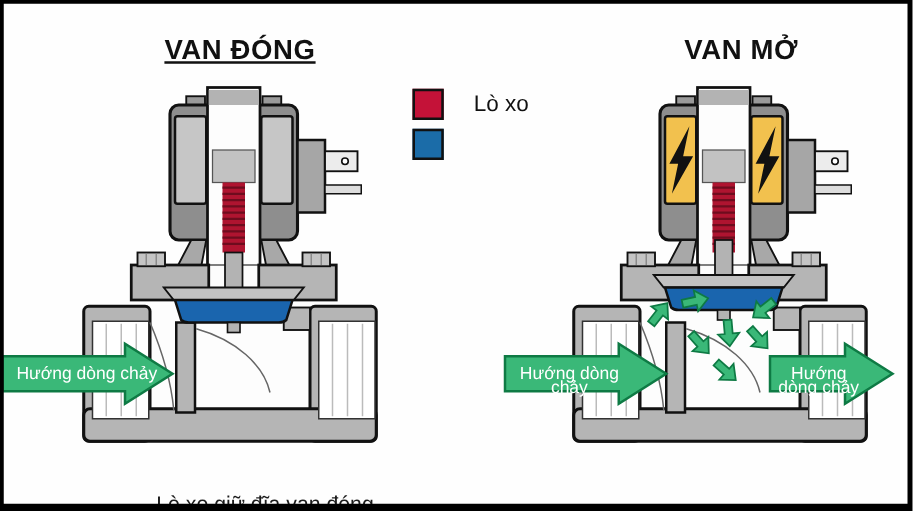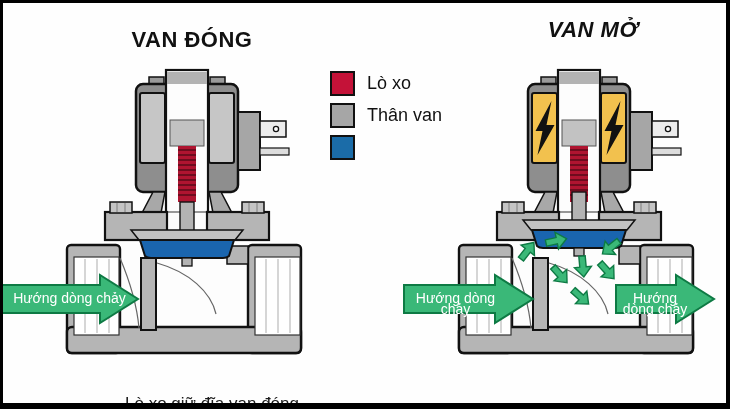--- a/index.html
+++ b/index.html
@@ -7,21 +7,21 @@
          font-family:"Liberation Sans",sans-serif;overflow:hidden;}
   .frame{position:absolute;inset:0;border:3px solid #000;border-right-width:4px;
          border-bottom-width:6px;pointer-events:none;z-index:6;}
   svg.art{position:absolute;left:0;top:0;z-index:1;}
   .title{position:absolute;font-weight:bold;font-size:22px;color:#111;
          text-align:center;z-index:2;letter-spacing:.5px;}
   .caption{position:absolute;font-size:17px;color:#1c1c1c;text-align:center;z-index:2;margin-top:24px;}
   .legend{position:absolute;left:330px;top:71px;z-index:2;}
   .legend-row{display:flex;align-items:center;height:25px;margin-bottom:7px;}
   .swatch{width:25px;height:25px;border:2px solid #111;box-sizing:border-box;flex:none;background:#999;}
-  .legend-label{margin-left:12px;font-size:18px;color:#111;white-space:nowrap;}
+  .legend-label{margin-left:24px;font-size:18px;color:#111;white-space:nowrap;}
   .flow-label{position:absolute;font-size:14px;color:#fff;text-align:center;
               z-index:3;line-height:11px;pointer-events:none;}
 </style>
 </head>
 <body>
 
 <div class="stage">
 
   <svg class="art" width="730" height="409" viewBox="0 0 730 409">
     <defs>
@@ -109,31 +109,27 @@
         <use href="#smallarrow" transform="translate(553,267) rotate(48)"></use>
         <use href="#smallarrow" transform="translate(600,263) rotate(48)"></use>
         <use href="#smallarrow" transform="translate(573,290) rotate(42)"></use>
       </g>
 
       <polygon points="404,285 495,285 495,275 533,299 495,323 495,313 404,313" fill="#3AB878" stroke="#0E7A44" stroke-width="2"></polygon>
       <polygon points="616,285 676,285 676,275 714,299 676,323 676,313 616,313" fill="#3AB878" stroke="#0E7A44" stroke-width="2"></polygon>
     </g>
   </svg>
 
-  <div class="title" style="left:97px;top:27px;width:190px;">VAN ĐÓNG</div>
-  <div class="title" style="left:498px;top:17px;width:190px;font-style:italic;">VAN MỞ</div>
+  <div class="title" style="left:97px;top:27px;width:190px;text-decoration:underline;">VAN ĐÓNG</div>
+  <div class="title" style="left:498px;top:27px;width:190px;">VAN MỞ</div>
 
   <div class="legend">
     <div class="legend-row">
       <div class="swatch" style="background: rgb(196, 18, 56);"></div>
       <div class="legend-label">Lò xo</div>
-    </div>
-    <div class="legend-row">
-      <div class="swatch" style="background: rgb(166, 166, 166);"></div>
-      <div class="legend-label">Thân van</div>
     </div>
     <div class="legend-row">
       <div class="swatch" style="background: rgb(27, 108, 168);"></div>
     </div>
   </div>
 
   <div class="flow-label" style="left:12px;top:293px;width:115px;">Hướng dòng chảy</div>
   <div class="flow-label" style="left:408px;top:293px;width:95px;">Hướng dòng chảy</div>
   <div class="flow-label" style="left:619px;top:293px;width:72px;">Hướng dòng chảy</div>
 

